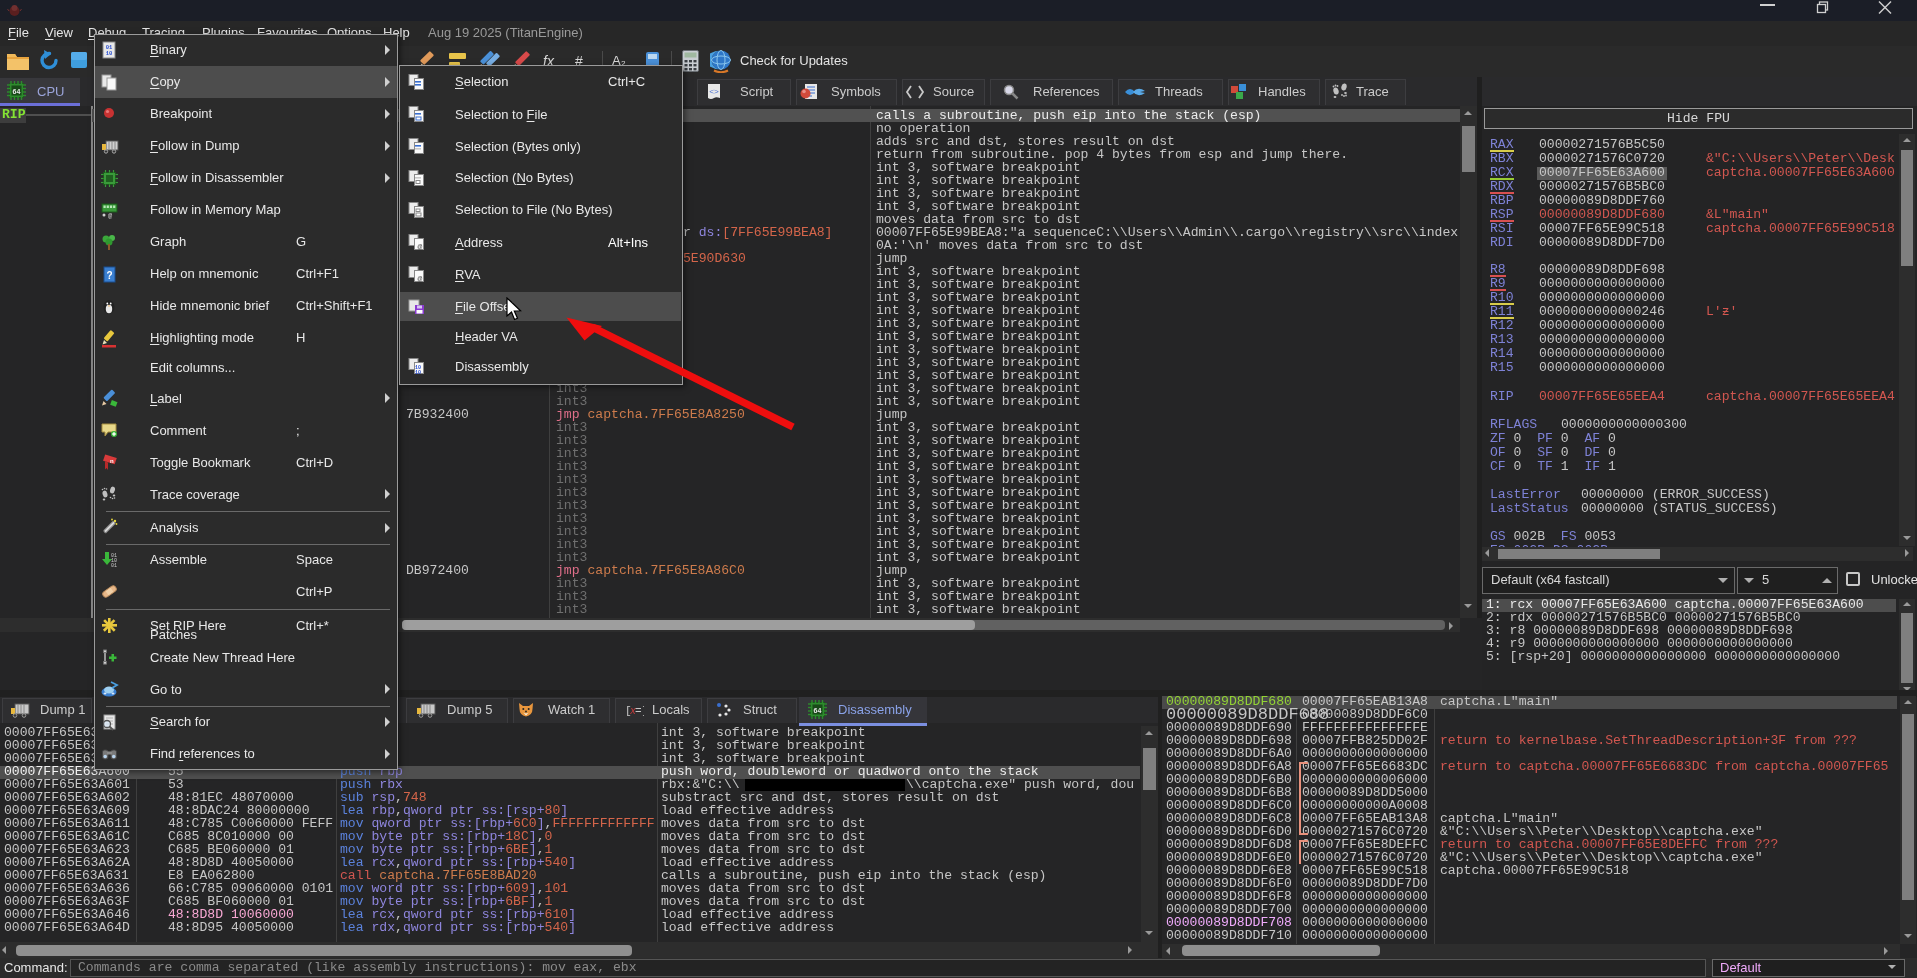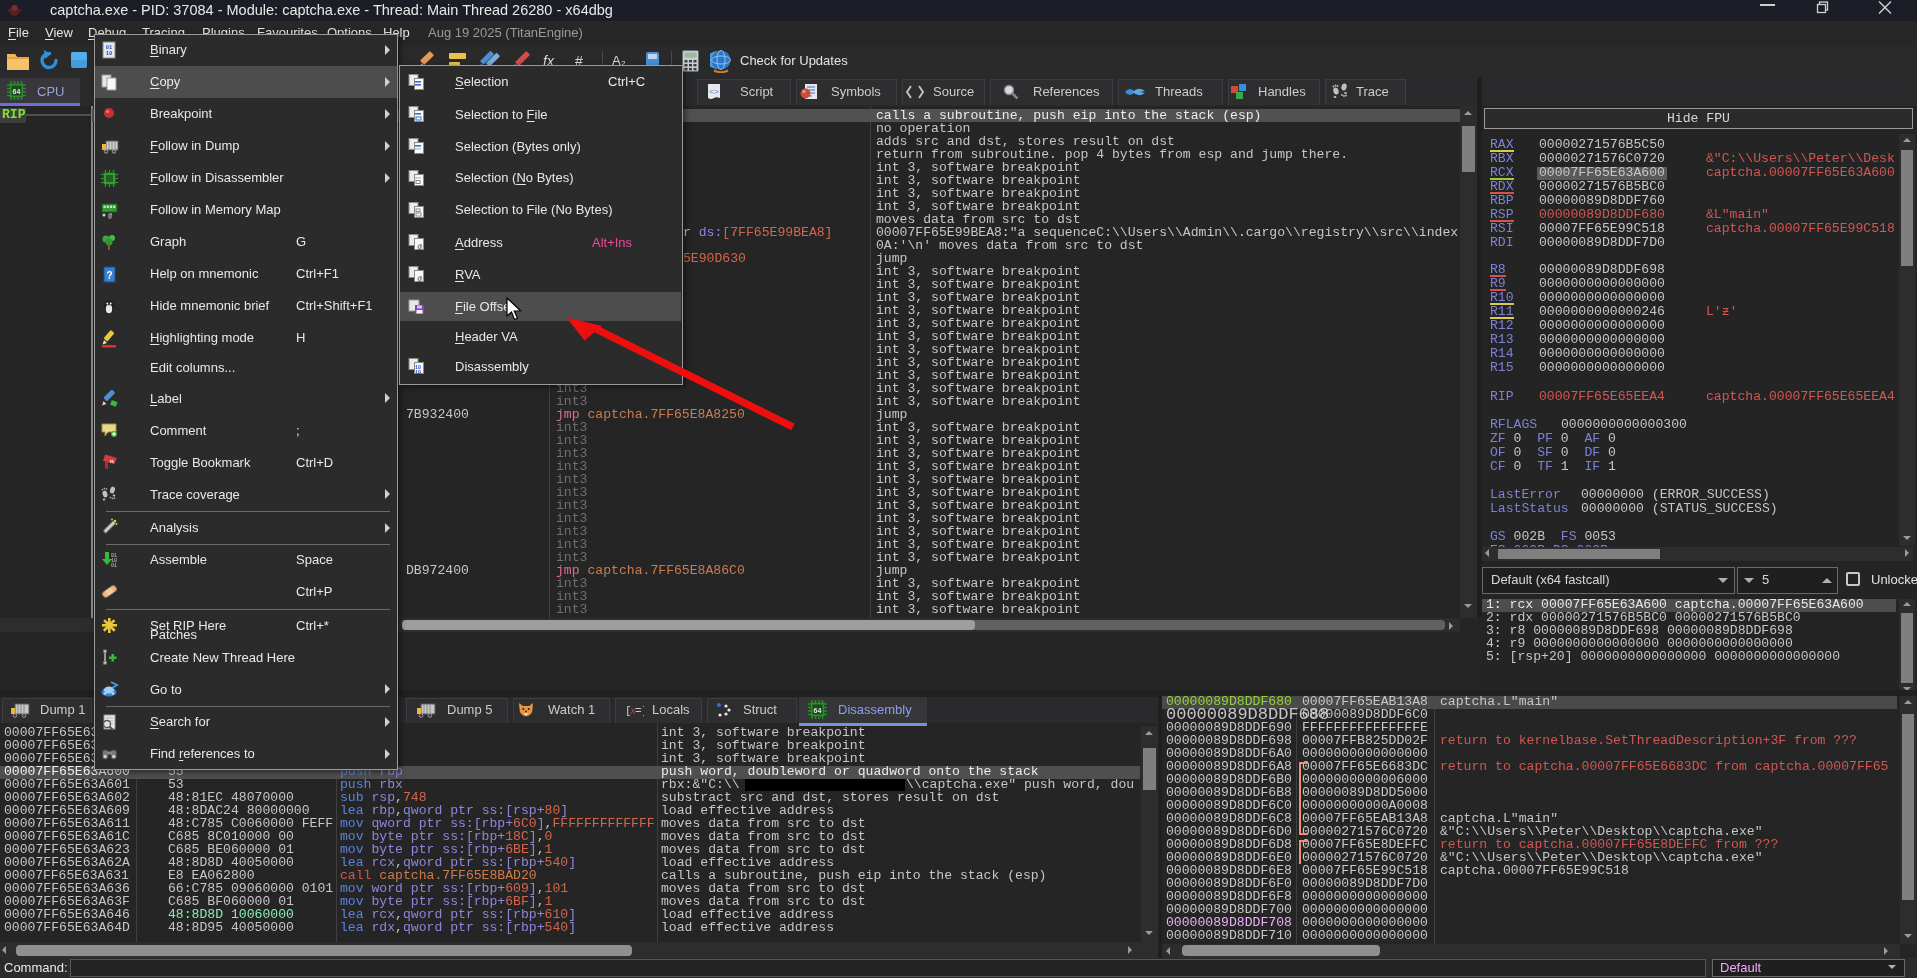--- a/index.html
+++ b/index.html
@@ -1,21 +1,20 @@
 <!DOCTYPE html>
 <html><head><meta charset="utf-8"><style>html,body{margin:0;padding:0;background:#1b1e27;}*{box-sizing:border-box;}u{text-decoration:underline;text-underline-offset:2px;}</style></head><body>
 <div style="position:relative;width:1917px;height:978px;overflow:hidden;background:#252526;color:#e2e2e2">
 <div style="position:absolute;left:0px;top:0px;width:1917px;height:21px;background:#1b1e27;"></div>
 <svg style="position:absolute;left:7px;top:3px" width="15" height="15" viewBox="0 0 15 15">
       <circle cx="7.5" cy="8" r="5" fill="#5a1f1f"></circle>
       <circle cx="7.5" cy="5" r="3" fill="#703030"></circle>
       <line x1="2" y1="8" x2="0.5" y2="6" stroke="#703030"></line>
       <line x1="13" y1="8" x2="14.5" y2="6" stroke="#703030"></line>
     </svg>
-<div style="position:absolute;left:50px;top:0.125px;height:21.75px;line-height:21.75px;font-family:'Liberation Sans',sans-serif;font-size:14.5px;white-space:pre;color:#e8e8e8;">captcha.exe - PID: 37084 - Module: captcha.exe - Thread: Main Thread 26280 - x64dbg</div>
 <div style="position:absolute;left:1760px;top:4px;width:15px;height:1.5px;background:#d0d0d0;"></div>
 <svg style="position:absolute;left:1816px;top:1px" width="14" height="13" viewBox="0 0 14 13">
       <rect x="3.5" y="1" width="8" height="8" fill="none" stroke="#d0d0d0" stroke-width="1.3"></rect>
       <rect x="1.5" y="3.5" width="8" height="8" fill="#1b1e27" stroke="#d0d0d0" stroke-width="1.3"></rect>
     </svg>
 <svg style="position:absolute;left:1878px;top:1px" width="14" height="13" viewBox="0 0 14 13">
       <line x1="1" y1="0.5" x2="13" y2="12.5" stroke="#d0d0d0" stroke-width="1.4"></line>
       <line x1="13" y1="0.5" x2="1" y2="12.5" stroke="#d0d0d0" stroke-width="1.4"></line>
     </svg>
 <div style="position:absolute;left:0px;top:21px;width:1917px;height:25px;background:#272727;"></div>
@@ -483,21 +482,21 @@
 <div style="position:absolute;left:661px;top:869px;width:478px;height:14px;overflow:hidden;line-height:14px;font-family:'Liberation Mono',monospace;font-size:13.125px;white-space:pre;color:#c6c6c6">calls a subroutine, push eip into the stack (esp)</div>
 <div style="position:absolute;left:4px;top:882px;height:14px;line-height:14px;font-family:'Liberation Mono',monospace;font-size:13.125px;white-space:pre;color:#c6c6c6;">00007FF65E63A636</div>
 <div style="position:absolute;left:168px;top:882px;height:14px;line-height:14px;font-family:'Liberation Mono',monospace;font-size:13.125px;white-space:pre;color:#c6c6c6;">66:C785 09060000 0101</div>
 <div style="position:absolute;left:340px;top:882px;width:315px;height:14px;overflow:hidden;line-height:14px;font-family:'Liberation Mono',monospace;font-size:13.125px;white-space:pre;"><span style="color:#5b82dc">mov </span><span style="color:#8f86de">word ptr </span><span style="color:#8f86de">ss:[</span><span style="color:#8f86de">rbp</span><span style="color:#8f86de">+</span><span style="color:#d4654a">609</span><span style="color:#8f86de">]</span><span style="color:#c6c6c6">,</span><span style="color:#d4654a">101</span></div>
 <div style="position:absolute;left:661px;top:882px;width:478px;height:14px;overflow:hidden;line-height:14px;font-family:'Liberation Mono',monospace;font-size:13.125px;white-space:pre;color:#c6c6c6">moves data from src to dst</div>
 <div style="position:absolute;left:4px;top:895px;height:14px;line-height:14px;font-family:'Liberation Mono',monospace;font-size:13.125px;white-space:pre;color:#c6c6c6;">00007FF65E63A63F</div>
 <div style="position:absolute;left:168px;top:895px;height:14px;line-height:14px;font-family:'Liberation Mono',monospace;font-size:13.125px;white-space:pre;color:#c6c6c6;">C685 BF060000 01</div>
 <div style="position:absolute;left:340px;top:895px;width:315px;height:14px;overflow:hidden;line-height:14px;font-family:'Liberation Mono',monospace;font-size:13.125px;white-space:pre;"><span style="color:#5b82dc">mov </span><span style="color:#8f86de">byte ptr </span><span style="color:#8f86de">ss:[</span><span style="color:#8f86de">rbp</span><span style="color:#8f86de">+</span><span style="color:#d4654a">6BF</span><span style="color:#8f86de">]</span><span style="color:#c6c6c6">,</span><span style="color:#d4654a">1</span></div>
 <div style="position:absolute;left:661px;top:895px;width:478px;height:14px;overflow:hidden;line-height:14px;font-family:'Liberation Mono',monospace;font-size:13.125px;white-space:pre;color:#c6c6c6">moves data from src to dst</div>
 <div style="position:absolute;left:4px;top:908px;height:14px;line-height:14px;font-family:'Liberation Mono',monospace;font-size:13.125px;white-space:pre;color:#c6c6c6;">00007FF65E63A646</div>
-<div style="position:absolute;left:168px;top:908px;height:14px;line-height:14px;font-family:'Liberation Mono',monospace;font-size:13.125px;white-space:pre;color:#86efac;text-align:center;">48:8D8D 10060000</div>
+<div style="position:absolute;left:168px;top:908px;height:14px;line-height:14px;font-family:'Liberation Mono',monospace;font-size:13.125px;white-space:pre;color:#f9a8d4;text-align:center;">48:8D8D 10060000</div>
 <div style="position:absolute;left:340px;top:908px;width:315px;height:14px;overflow:hidden;line-height:14px;font-family:'Liberation Mono',monospace;font-size:13.125px;white-space:pre;"><span style="color:#5b82dc">lea </span><span style="color:#8f86de">rcx</span><span style="color:#c6c6c6">,</span><span style="color:#8f86de">qword ptr </span><span style="color:#8f86de">ss:[</span><span style="color:#8f86de">rbp</span><span style="color:#8f86de">+</span><span style="color:#d4654a">610</span><span style="color:#8f86de">]</span></div>
 <div style="position:absolute;left:661px;top:908px;width:478px;height:14px;overflow:hidden;line-height:14px;font-family:'Liberation Mono',monospace;font-size:13.125px;white-space:pre;color:#c6c6c6">load effective address</div>
 <div style="position:absolute;left:4px;top:921px;height:14px;line-height:14px;font-family:'Liberation Mono',monospace;font-size:13.125px;white-space:pre;color:#c6c6c6;">00007FF65E63A64D</div>
 <div style="position:absolute;left:168px;top:921px;height:14px;line-height:14px;font-family:'Liberation Mono',monospace;font-size:13.125px;white-space:pre;color:#c6c6c6;">48:8D95 40050000</div>
 <div style="position:absolute;left:340px;top:921px;width:315px;height:14px;overflow:hidden;line-height:14px;font-family:'Liberation Mono',monospace;font-size:13.125px;white-space:pre;"><span style="color:#5b82dc">lea </span><span style="color:#8f86de">rdx</span><span style="color:#c6c6c6">,</span><span style="color:#8f86de">qword ptr </span><span style="color:#8f86de">ss:[</span><span style="color:#8f86de">rbp</span><span style="color:#8f86de">+</span><span style="color:#d4654a">540</span><span style="color:#8f86de">]</span></div>
 <div style="position:absolute;left:661px;top:921px;width:478px;height:14px;overflow:hidden;line-height:14px;font-family:'Liberation Mono',monospace;font-size:13.125px;white-space:pre;color:#c6c6c6">load effective address</div>
 <div style="position:absolute;left:1141px;top:726px;width:17px;height:216px;background:#2d2d2d;"></div>
 <div style="position:absolute;left:1145px;top:731px;width:0;height:0;border-left:4.5px solid transparent;border-right:4.5px solid transparent;border-bottom:4.5px solid #9a9a9a;"></div>
 <div style="position:absolute;left:1143px;top:748px;width:13px;height:42px;background:#7f7f7f;"></div>
 <div style="position:absolute;left:1145px;top:931px;width:0;height:0;border-left:4.5px solid transparent;border-right:4.5px solid transparent;border-top:4.5px solid #9a9a9a;"></div>
@@ -567,20 +566,21 @@
 <div style="position:absolute;left:1904px;top:700px;width:0;height:0;border-left:4.5px solid transparent;border-right:4.5px solid transparent;border-bottom:4.5px solid #9a9a9a;"></div>
 <div style="position:absolute;left:1902px;top:714px;width:12px;height:186px;background:#7f7f7f;"></div>
 <div style="position:absolute;left:1904px;top:934px;width:0;height:0;border-left:4.5px solid transparent;border-right:4.5px solid transparent;border-top:4.5px solid #9a9a9a;"></div>
 <div style="position:absolute;left:1162px;top:944px;width:738px;height:14px;background:#2d2d2d;"></div>
 <div style="position:absolute;left:1166px;top:947px;width:0;height:0;border-top:4.5px solid transparent;border-bottom:4.5px solid transparent;border-right:4.5px solid #9a9a9a;"></div>
 <div style="position:absolute;left:1182px;top:945px;width:198px;height:11px;background:#8f8f8f;border-radius:4px;"></div>
 <div style="position:absolute;left:1884px;top:947px;width:0;height:0;border-top:4.5px solid transparent;border-bottom:4.5px solid transparent;border-left:4.5px solid #9a9a9a;"></div>
 <div style="position:absolute;left:0px;top:958px;width:1917px;height:20px;background:#2b2b2b;"></div>
 <div style="position:absolute;left:4px;top:958.25px;height:19.5px;line-height:19.5px;font-family:'Liberation Sans',sans-serif;font-size:13px;white-space:pre;color:#e8e8e8;">Command:</div>
 <div style="position:absolute;left:70px;top:959px;width:1636px;height:18px;background:#232323;border:1px solid #555;"></div>
+<div style="position:absolute;left:78px;top:961px;height:14px;line-height:14px;font-family:'Liberation Mono',monospace;font-size:13.125px;white-space:pre;color:#8a8a8a;">Commands are comma separated (like assembly instructions): mov eax, ebx</div>
 <div style="position:absolute;left:1712px;top:959px;width:193px;height:18px;background:#1f1f1f;border:1px solid #6a6a6a;"></div>
 <div style="position:absolute;left:1720px;top:958.25px;height:19.5px;line-height:19.5px;font-family:'Liberation Sans',sans-serif;font-size:13px;white-space:pre;color:#f0abfc;">Default</div>
 <div style="position:absolute;left:1888px;top:965px;width:0;height:0;border-left:4.5px solid transparent;border-right:4.5px solid transparent;border-top:4.5px solid #b0b0b0;"></div>
 <div style="position:absolute;left:94px;top:34px;width:304px;height:736px;background:#2b2b2b;border:1px solid #9b9b9b;box-shadow:2px 2px 6px rgba(0,0,0,0.5);"></div>
 <div style="position:absolute;left:95px;top:66.2px;width:302px;height:32px;background:#4d4d4d;"></div>
 <svg style="position:absolute;left:100px;top:40.7px" width="19" height="19" viewBox="0 0 19 19">
       <rect x="3" y="1" width="12" height="16" fill="#e8e8e8" stroke="#888"></rect>
       <text x="9" y="8" font-size="5.5" font-family="Liberation Mono" fill="#2a4fd0" text-anchor="middle" font-weight="bold">01</text>
       <text x="9" y="14" font-size="5.5" font-family="Liberation Mono" fill="#2a4fd0" text-anchor="middle" font-weight="bold">10</text>
     </svg>
@@ -826,21 +826,21 @@
       <rect x="9" y="8" width="4" height="2.5" fill="#fff" stroke="#888"></rect>
       <rect x="9" y="12" width="5" height="3" fill="#fff" stroke="#888"></rect>
     </svg>
 <div style="position:absolute;left:455px;top:200.25px;height:19.5px;line-height:19.5px;font-family:'Liberation Sans',sans-serif;font-size:13px;white-space:pre;color:#e8e8e8;">Selection to File (No Bytes)</div>
 <svg style="position:absolute;left:407px;top:233.0px" width="20" height="19" viewBox="0 0 20 19">
       <rect x="2" y="1.5" width="9" height="11" fill="#ececec" stroke="#888"></rect>
       <rect x="7.5" y="5.5" width="9" height="11" fill="#fafafa" stroke="#888"></rect>
       <text x="10.5" y="15.5" font-size="8" font-family="Liberation Mono" fill="#555">@</text>
     </svg>
 <div style="position:absolute;left:455px;top:232.75px;height:19.5px;line-height:19.5px;font-family:'Liberation Sans',sans-serif;font-size:13px;white-space:pre;color:#e8e8e8;"><u>A</u>ddress</div>
-<div style="position:absolute;left:592px;top:232.75px;height:19.5px;line-height:19.5px;font-family:'Liberation Sans',sans-serif;font-size:13px;white-space:pre;color:#ec4899;">Alt+Ins</div>
+<div style="position:absolute;left:608px;top:232.75px;height:19.5px;line-height:19.5px;font-family:'Liberation Sans',sans-serif;font-size:13px;white-space:pre;color:#ffffff;">Alt+Ins</div>
 <svg style="position:absolute;left:407px;top:265.0px" width="20" height="19" viewBox="0 0 20 19">
       <rect x="2" y="1.5" width="9" height="11" fill="#ececec" stroke="#888"></rect>
       <rect x="7.5" y="5.5" width="9" height="11" fill="#fafafa" stroke="#888"></rect>
       <text x="10.5" y="15.5" font-size="8" font-family="Liberation Mono" fill="#555">@</text>
     </svg>
 <div style="position:absolute;left:455px;top:264.75px;height:19.5px;line-height:19.5px;font-family:'Liberation Sans',sans-serif;font-size:13px;white-space:pre;color:#e8e8e8;"><u>R</u>VA</div>
 <svg style="position:absolute;left:407px;top:297.0px" width="20" height="19" viewBox="0 0 20 19">
       <rect x="2" y="3" width="10" height="11" fill="#e8e8e8" stroke="#999"></rect>
       <rect x="8" y="8" width="9" height="9" fill="#8a3ad0"></rect>
       <rect x="10" y="8.5" width="5" height="3" fill="#d8c8f0"></rect>

